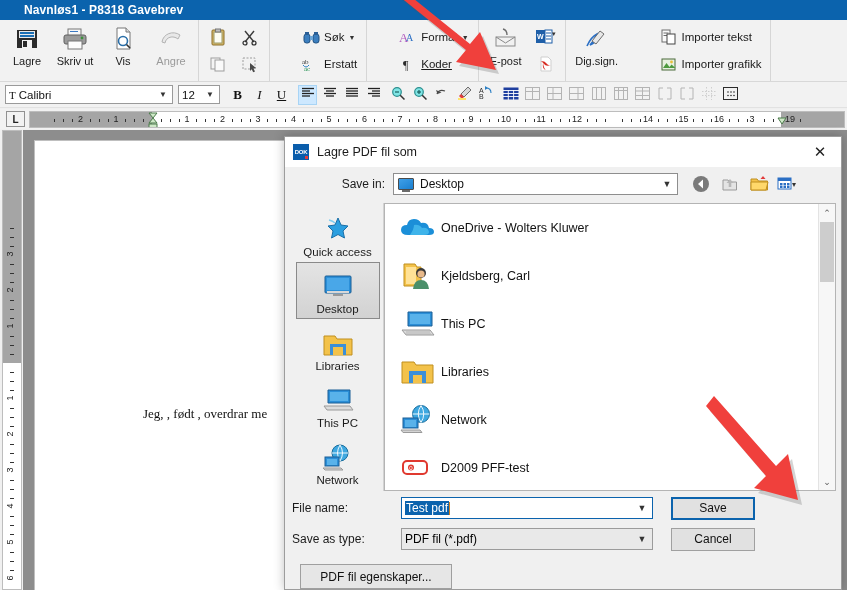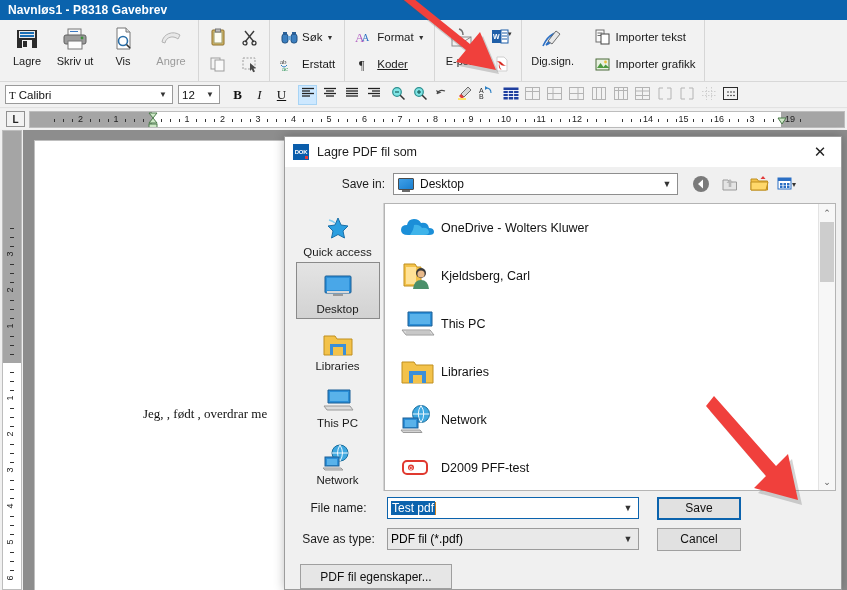--- a/index.html
+++ b/index.html
@@ -17,21 +17,21 @@
     background: #f0f0f0;
   }
 
   
   .titlebar {
     position: absolute; left: 0; top: 0; width: 847px; height: 20px;
     background: #0b63ad;
     color: #ffffff;
     font-size: 12px; font-weight: bold;
     display: flex; align-items: center;
-    padding-left: 8px;
+    padding-left: 24px;
     letter-spacing: 0.1px;
   }
 
   
   .ribbon {
     position: absolute; left: 0; top: 20px; width: 847px; height: 62px;
     background: #f2f2f2;
     border-bottom: 1px solid #d8d8d8;
     display: flex; align-items: stretch;
   }
@@ -54,20 +54,21 @@
   .smallstack {
     display: flex; flex-direction: column; justify-content: center;
     padding: 2px 2px;
   }
   .smallrow {
     display: flex; align-items: center; height: 27px;
     padding: 0 4px;
     font-size: 11.5px; color: #1a1a1a;
     cursor: default;
     white-space: nowrap;
+    margin-left: 22px;
   }
   .smallrow .ico { width: 20px; display: flex; align-items: center; justify-content: center; margin-right: 3px; }
   .caret { font-size: 7px; margin-left: 4px; color: #333; }
   .u { text-decoration: underline; }
 
   .iconcol {
     display: flex; flex-direction: column; justify-content: center;
     padding: 0 3px;
   }
   .iconcell {
@@ -242,21 +243,21 @@
   }
   .vs-arrow {
     height: 17px; display: flex; align-items: center; justify-content: center;
     font-size: 9px; color: #5a5a5a; cursor: default;
   }
   .vs-thumb { position: absolute; left: 1px; right: 1px; top: 18px; height: 60px; background: #cdcdcd; cursor: default; }
 
   
   .dlg-form { position: absolute; left: 7px; top: 358px; width: 544px; }
   .frow { display: flex; align-items: center; height: 26px; margin-bottom: 5px; }
-  .frow .flabel { width: 93px; text-align: center; margin-right: 2px; font-size: 12px; color: #1b1b1b; }
+  .frow .flabel { width: 93px; text-align: left; margin-right: 16px; font-size: 12px; color: #1b1b1b; }
   .fcombo {
     width: 252px; height: 22px; border: 1px solid #0b63ad; background: #fff;
     display: flex; align-items: center; padding: 0 2px 0 3px;
     font-size: 12px;
   }
   .fcombo .arr { width: 16px; text-align:center; font-size: 9px; color: #333; }
   .fcombo.plain { border: 1px solid #9b9b9b; background: #e9e9e9; }
   .selected-text { background: #0b63ad; color: #ffffff; padding: 0 1px; }
   .caretbar { display:inline-block; width:1px; height:13px; background:#d08020; vertical-align:middle; }
   .dbtn {

